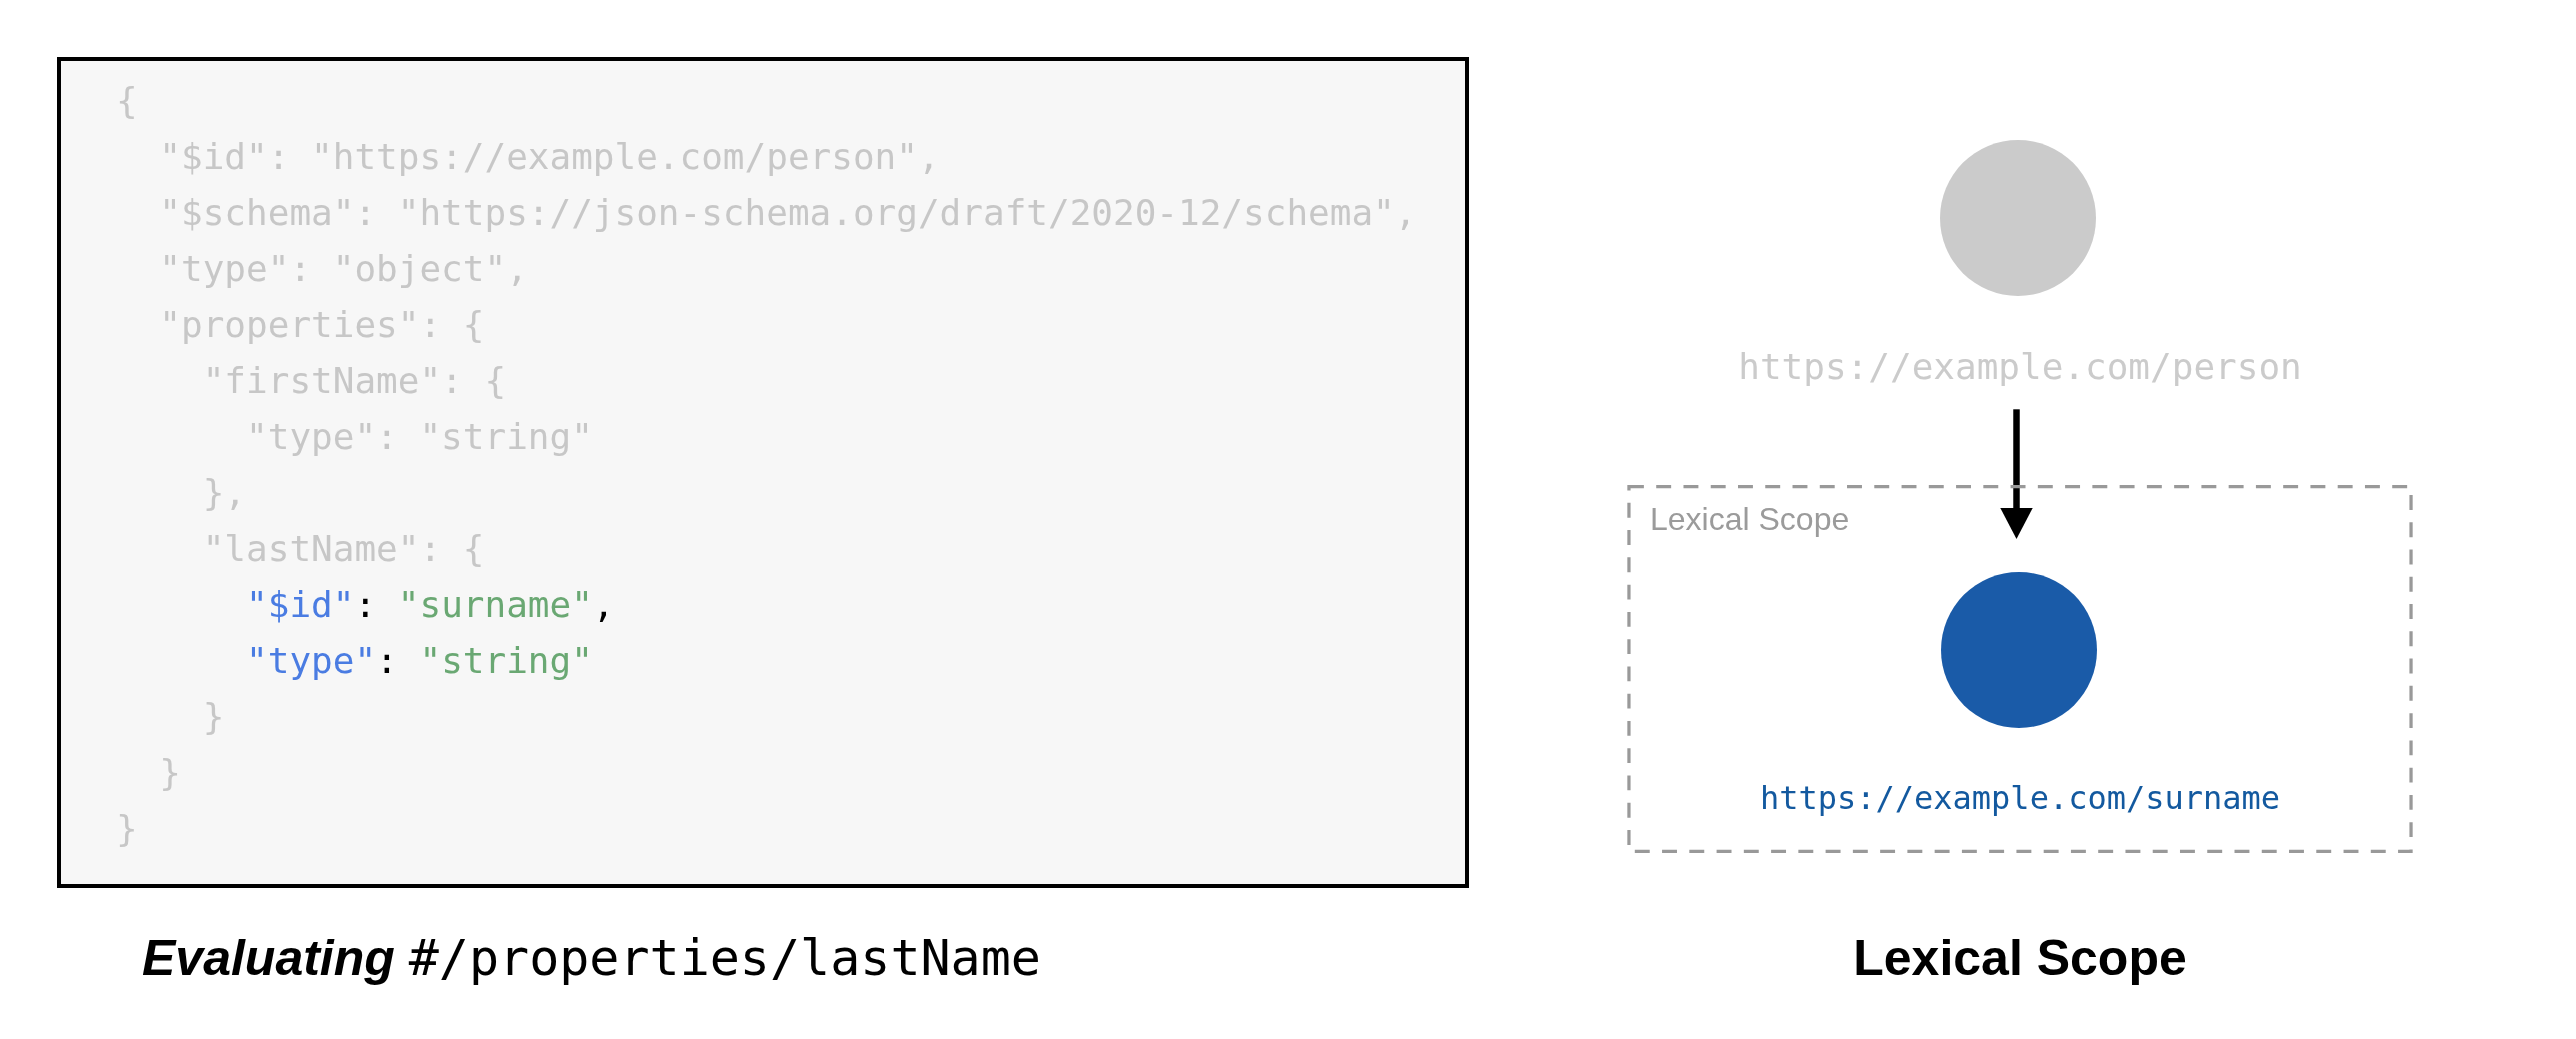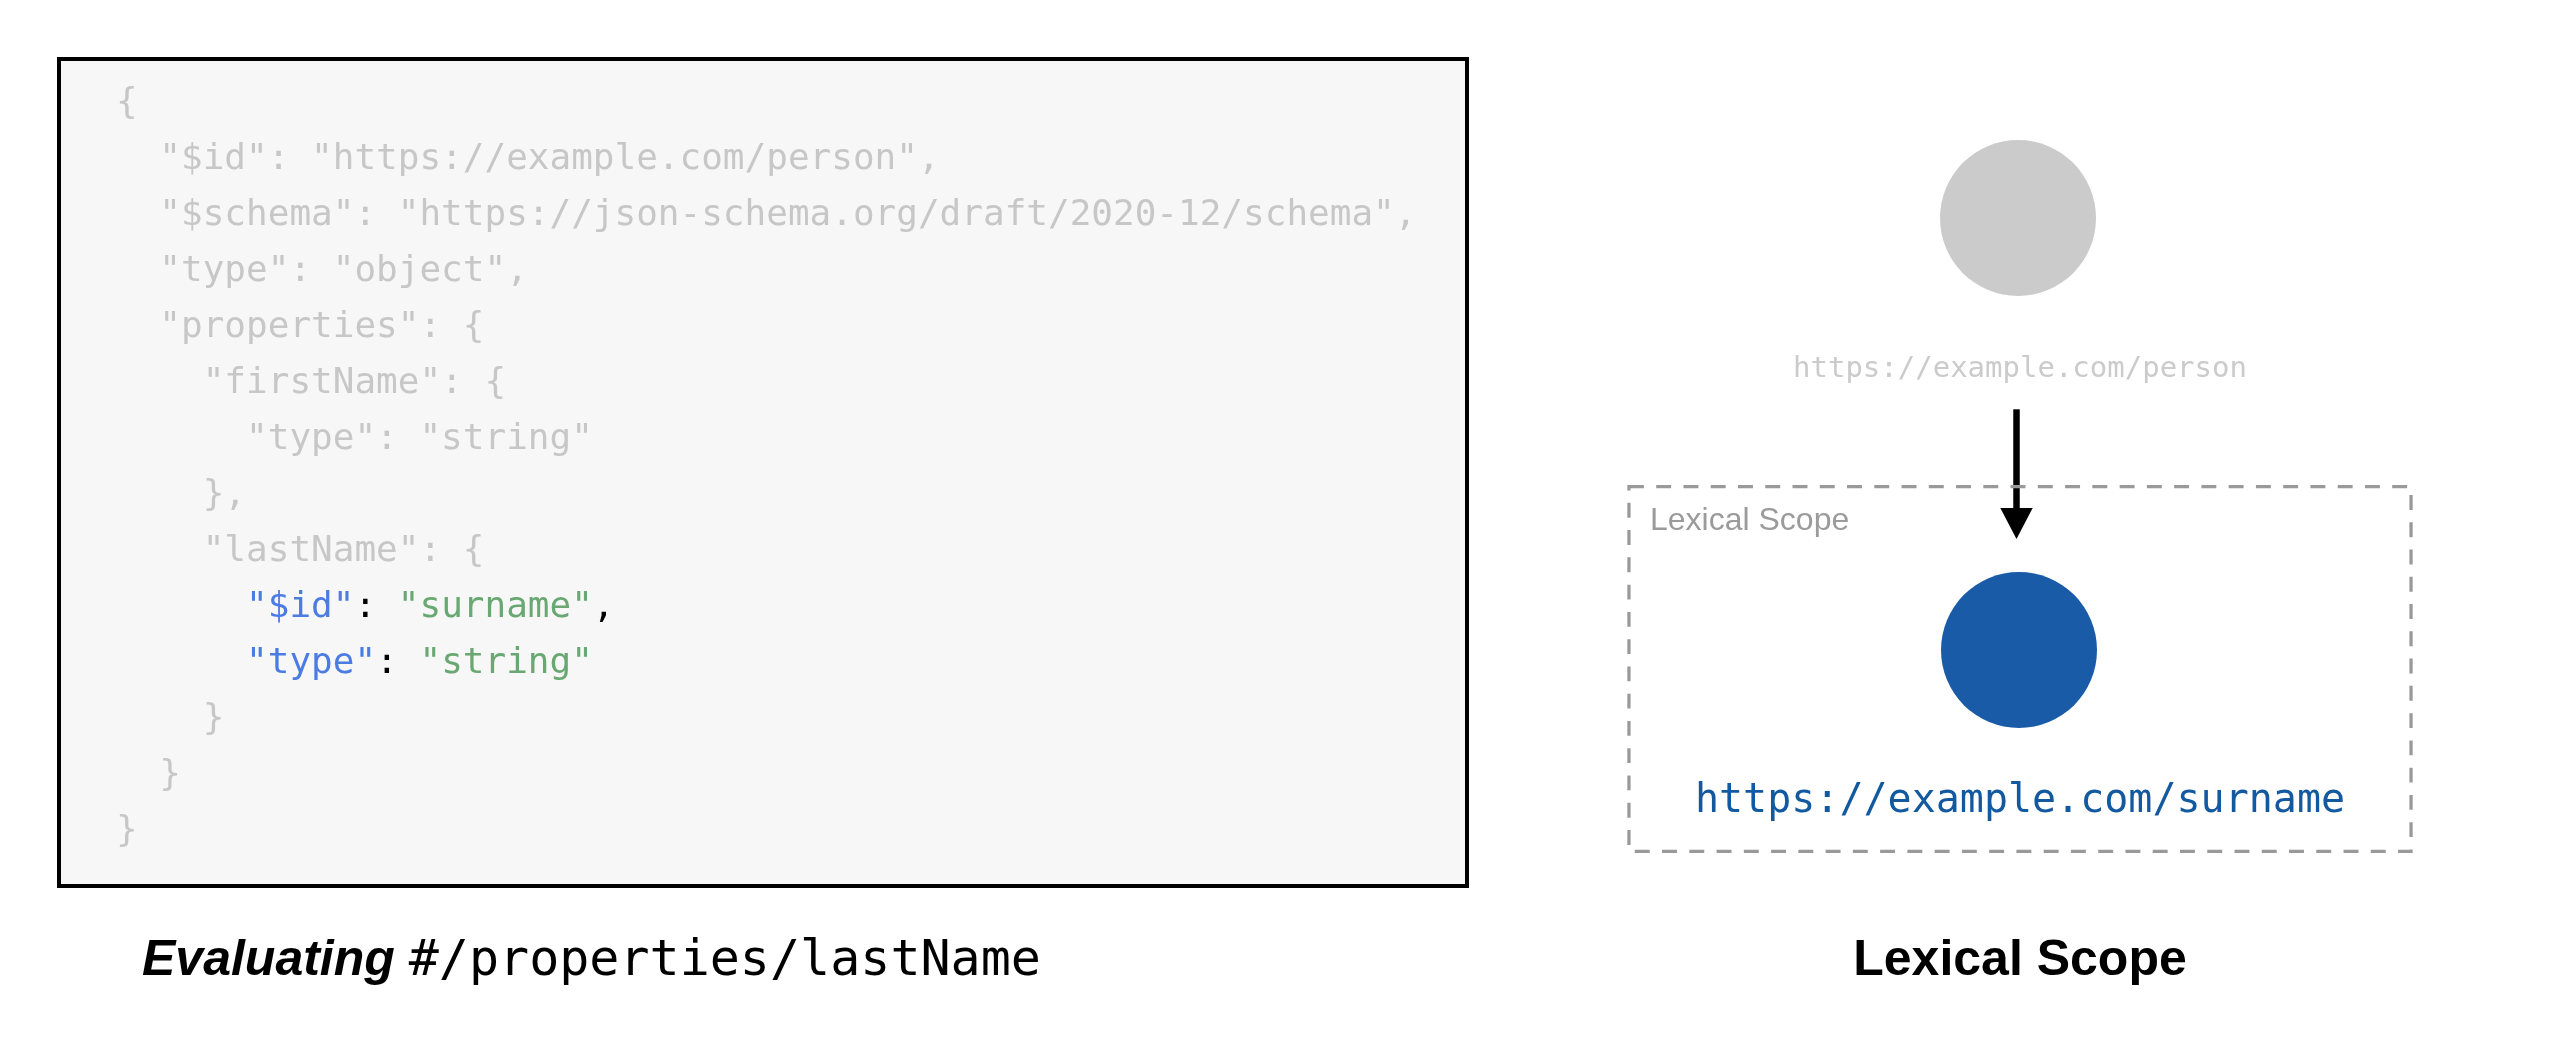--- a/index.html
+++ b/index.html
@@ -84,21 +84,21 @@
     border-radius: 50%;
     background: #cbcbcb;
   }
   .label-person {
     position: absolute;
     left: 1627px;
     top: 341px;
     width: 786px;
     text-align: center;
     font-family: "DejaVu Sans Mono", monospace;
-    font-size: 29px;
+    font-size: 36px;
     line-height: 52px;
     color: #cbcbcb;
     white-space: nowrap;
   }
   .arrow-svg {
     position: absolute;
     left: 1997px;
     top: 408px;
   }
   .scope-box-svg {
@@ -125,21 +125,21 @@
     border-radius: 50%;
     background: #1a5ba8;
   }
   .label-surname {
     position: absolute;
     left: 1627px;
     top: 772px;
     width: 786px;
     text-align: center;
     font-family: "DejaVu Sans Mono", monospace;
-    font-size: 40px;
+    font-size: 32px;
     line-height: 52px;
     color: #13599f;
     white-space: nowrap;
   }
 </style>
 </head>
 <body>
 
 <div class="code-panel">
   <pre class="code"><div class="code-line"><span class="c-dim">{</span></div><div class="code-line"><span class="c-dim">  "$id": "https://example.com/person",</span></div><div class="code-line"><span class="c-dim">  "$schema": "https://json-schema.org/draft/2020-12/schema",</span></div><div class="code-line"><span class="c-dim">  "type": "object",</span></div><div class="code-line"><span class="c-dim">  "properties": {</span></div><div class="code-line"><span class="c-dim">    "firstName": {</span></div><div class="code-line"><span class="c-dim">      "type": "string"</span></div><div class="code-line"><span class="c-dim">    },</span></div><div class="code-line"><span class="c-dim">    "lastName": {</span></div><div class="code-line"><span class="c-dim">      </span><span class="c-key">"$id"</span><span class="c-punct">: </span><span class="c-str">"surname"</span><span class="c-punct">,</span></div><div class="code-line"><span class="c-dim">      </span><span class="c-key">"type"</span><span class="c-punct">: </span><span class="c-str">"string"</span></div><div class="code-line"><span class="c-dim">    }</span></div><div class="code-line"><span class="c-dim">  }</span></div><div class="code-line"><span class="c-dim">}</span></div></pre>

